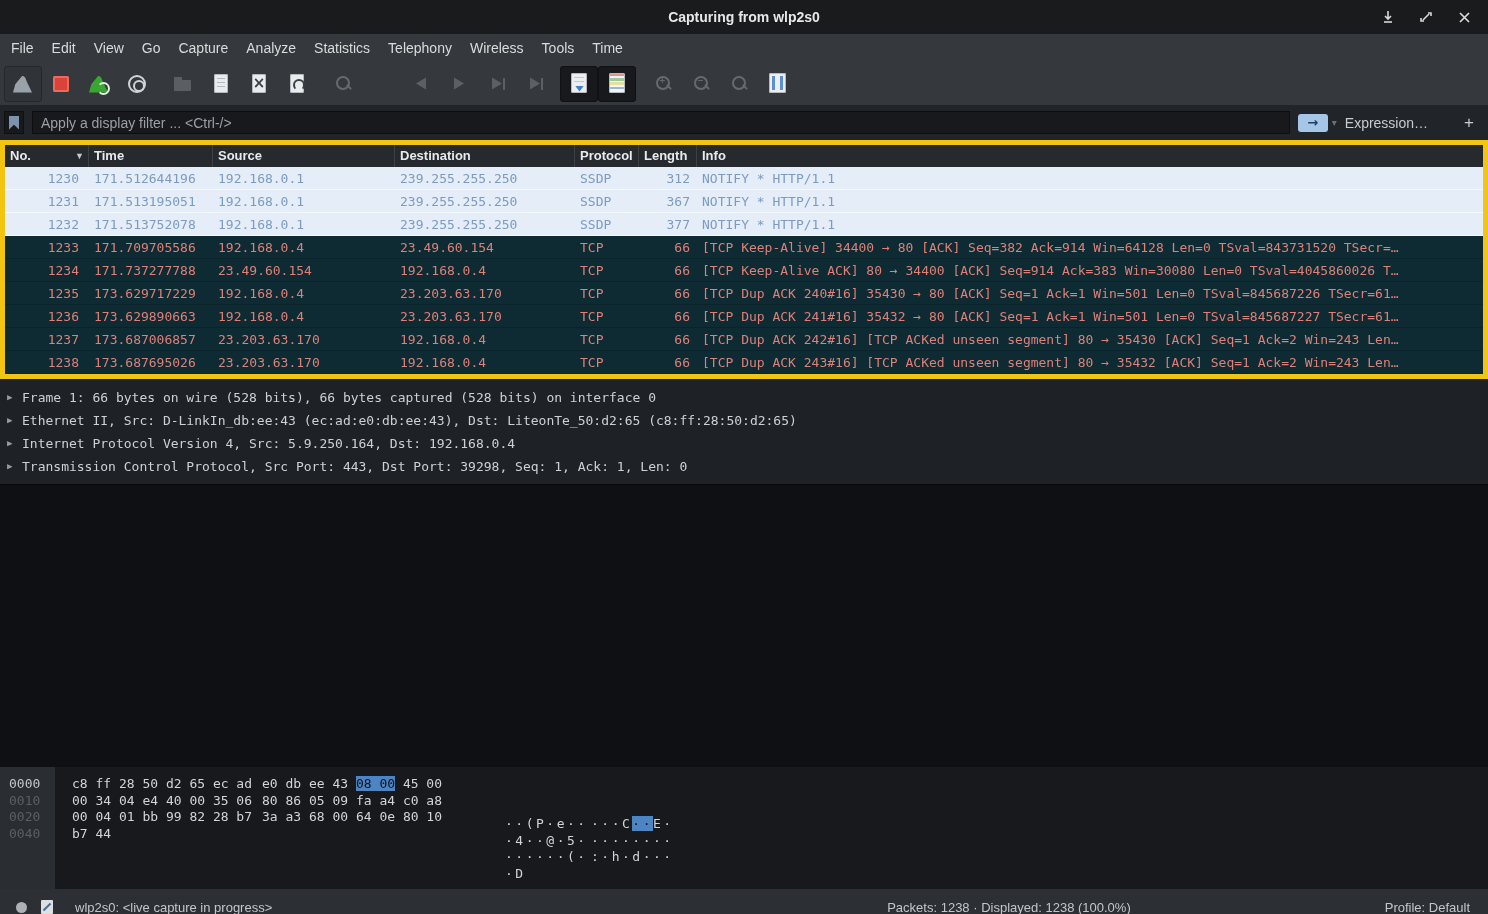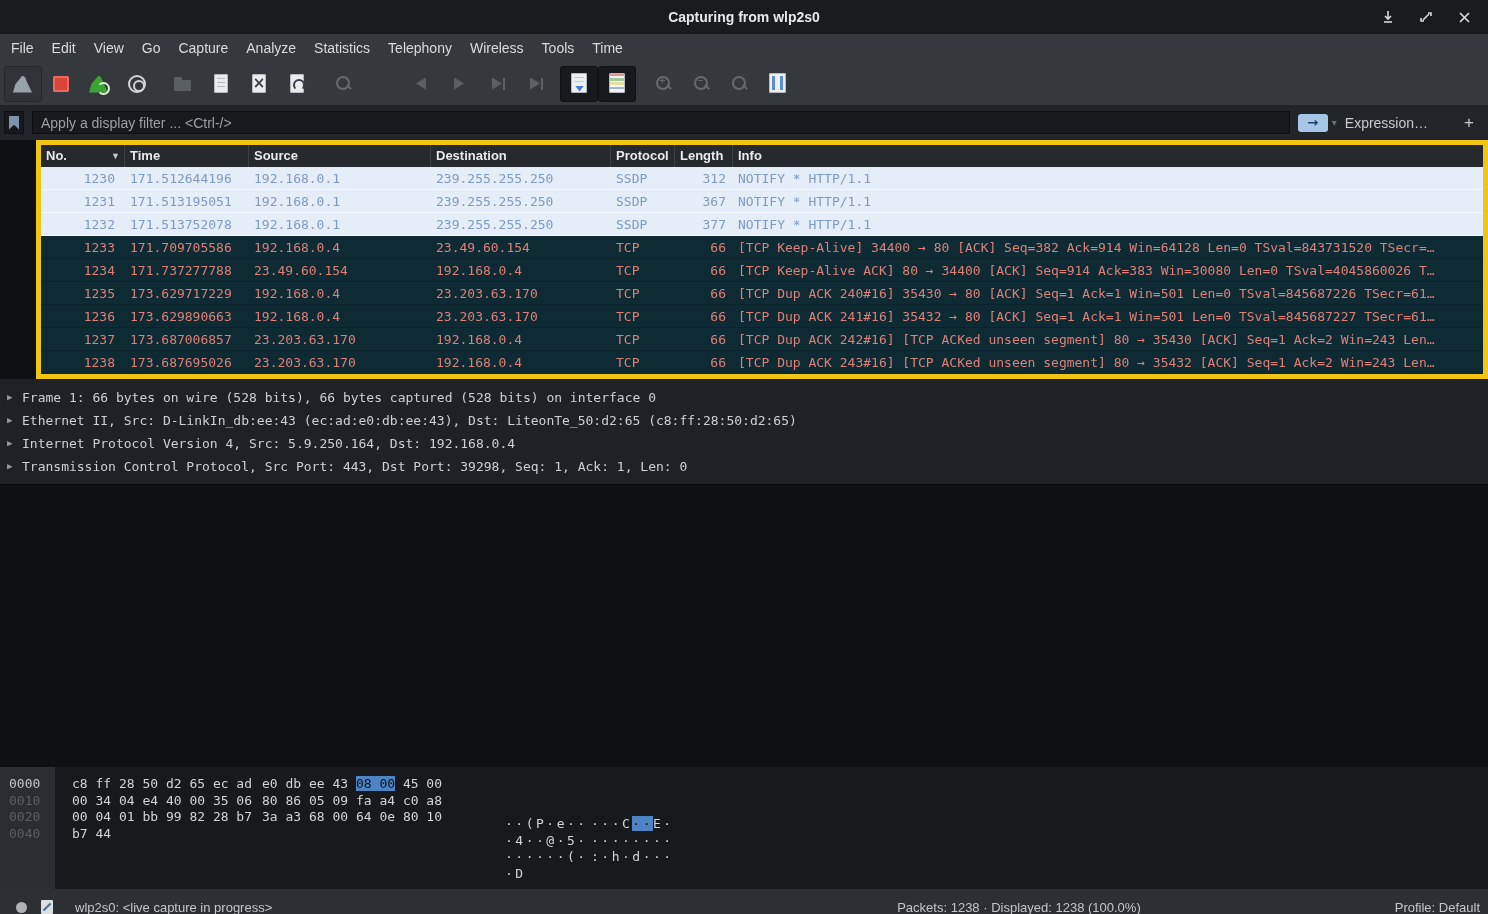--- a/index.html
+++ b/index.html
@@ -69,21 +69,21 @@
   .bookmark-btn { width:20px; height:23px; background:#17191c; border:1px solid #0e1013; display:flex; align-items:center; justify-content:center; flex:none; }
   .bookmark { width:10px; height:14px; background:#7d93ad; clip-path:polygon(0 0,100% 0,100% 100%,50% 66%,0 100%); }
   .filter-input { flex:1; height:23px; background:#17191c; border:1px solid #0c0e10; color:#d4d6d8; font-size:14px; padding:0 8px; outline:none; }
   .filter-input::placeholder { color:#9aa0a5; }
   .apply-btn { width:30px; height:18px; background:#a6c6e8; border-radius:3px; color:#1c3f66; font:bold 13px/17px "DejaVu Sans", sans-serif; text-align:center; flex:none; }
   .apply-caret { color:#6a7076; font-size:10px; margin-left:-4px; flex:none; }
   .expression-btn { color:#c9ccce; font-size:14px; flex:none; }
   .add-btn { color:#c9ccce; font-size:17px; margin-left:28px; margin-right:4px; flex:none; }
 
   
-  .packet-pane { height:239px; border:5px solid var(--yellow-highlight,#f2c512); background:#0e2a33; flex:none; display:flex; flex-direction:column;margin-left:36px; }
+  .packet-pane { height:239px; border:5px solid var(--yellow-highlight,#f2c512); background:#0e2a33; flex:none; display:flex; flex-direction:column; }
   .plist-header { height:22px; background:var(--header-bg,#26292d); display:grid; grid-template-columns:84px 124px 182px 180px 64px 58px 1fr; flex:none; }
   .h-cell { color:#e8eaec; font-size:13px; font-weight:bold; line-height:22px; padding-left:5px; border-right:1px solid #3c4146; white-space:nowrap; overflow:hidden; position:relative; }
   .h-cell:last-child { border-right:none; }
   .sort-arrow { position:absolute; right:4px; top:0; font-size:9px; color:#c6c9cb; }
   .plist-rows { flex:1; overflow:hidden; }
   .prow { height:23px; display:grid; grid-template-columns:84px 124px 182px 180px 64px 58px 1fr; font-family:"DejaVu Sans Mono", monospace; font-size:13px; line-height:23px; white-space:nowrap; }
   .prow.ssdp { background:var(--ssdp-row-bg,#e4edf8); color:var(--ssdp-row-text,#7d9bc1); box-shadow:inset 0 -1px 0 #f3f8fd; }
   .prow.tcp { background:var(--tcp-row-bg,#0e2a33); color:var(--tcp-row-text,#de8178); box-shadow:inset 0 -1px 0 #0a222a; }
   .pcell { overflow:hidden; padding-left:5px; }
   .pcell.c-no { text-align:right; padding-right:10px; padding-left:0; }
@@ -109,21 +109,21 @@
   .hl { background:var(--hex-highlight,#4c84c4); color:#101214; }
 
   
   .statusbar { height:36px; background:var(--status-bg,#2c3034); display:flex; align-items:center; font-size:13px; color:#c4c7c9; flex:none; }
   .sb-left { display:flex; align-items:center; gap:14px; padding-left:16px; }
   .expert-dot { width:11px; height:11px; border-radius:50%; background:#aeb2b5; }
   .comment-ic { width:12px; height:14px; background:#dce0e3; border-radius:1px; position:relative; }
   .comment-ic::after { content:""; position:absolute; left:5px; top:2px; width:2px; height:10px; background:#4a6e94; transform:rotate(45deg); }
   .sb-capture-text { margin-left:22px; }
   .sb-packets { margin-left:auto; margin-right:254px; }
-  .sb-profile { margin-right:8px; }
+  .sb-profile { margin-right:18px; }
 </style>
 </head>
 <body>
 
 <div class="window">
 
   <div class="titlebar">
     <div class="title">Capturing from wlp2s0</div>
     <div class="winbtns">
       <span class="winbtn">

